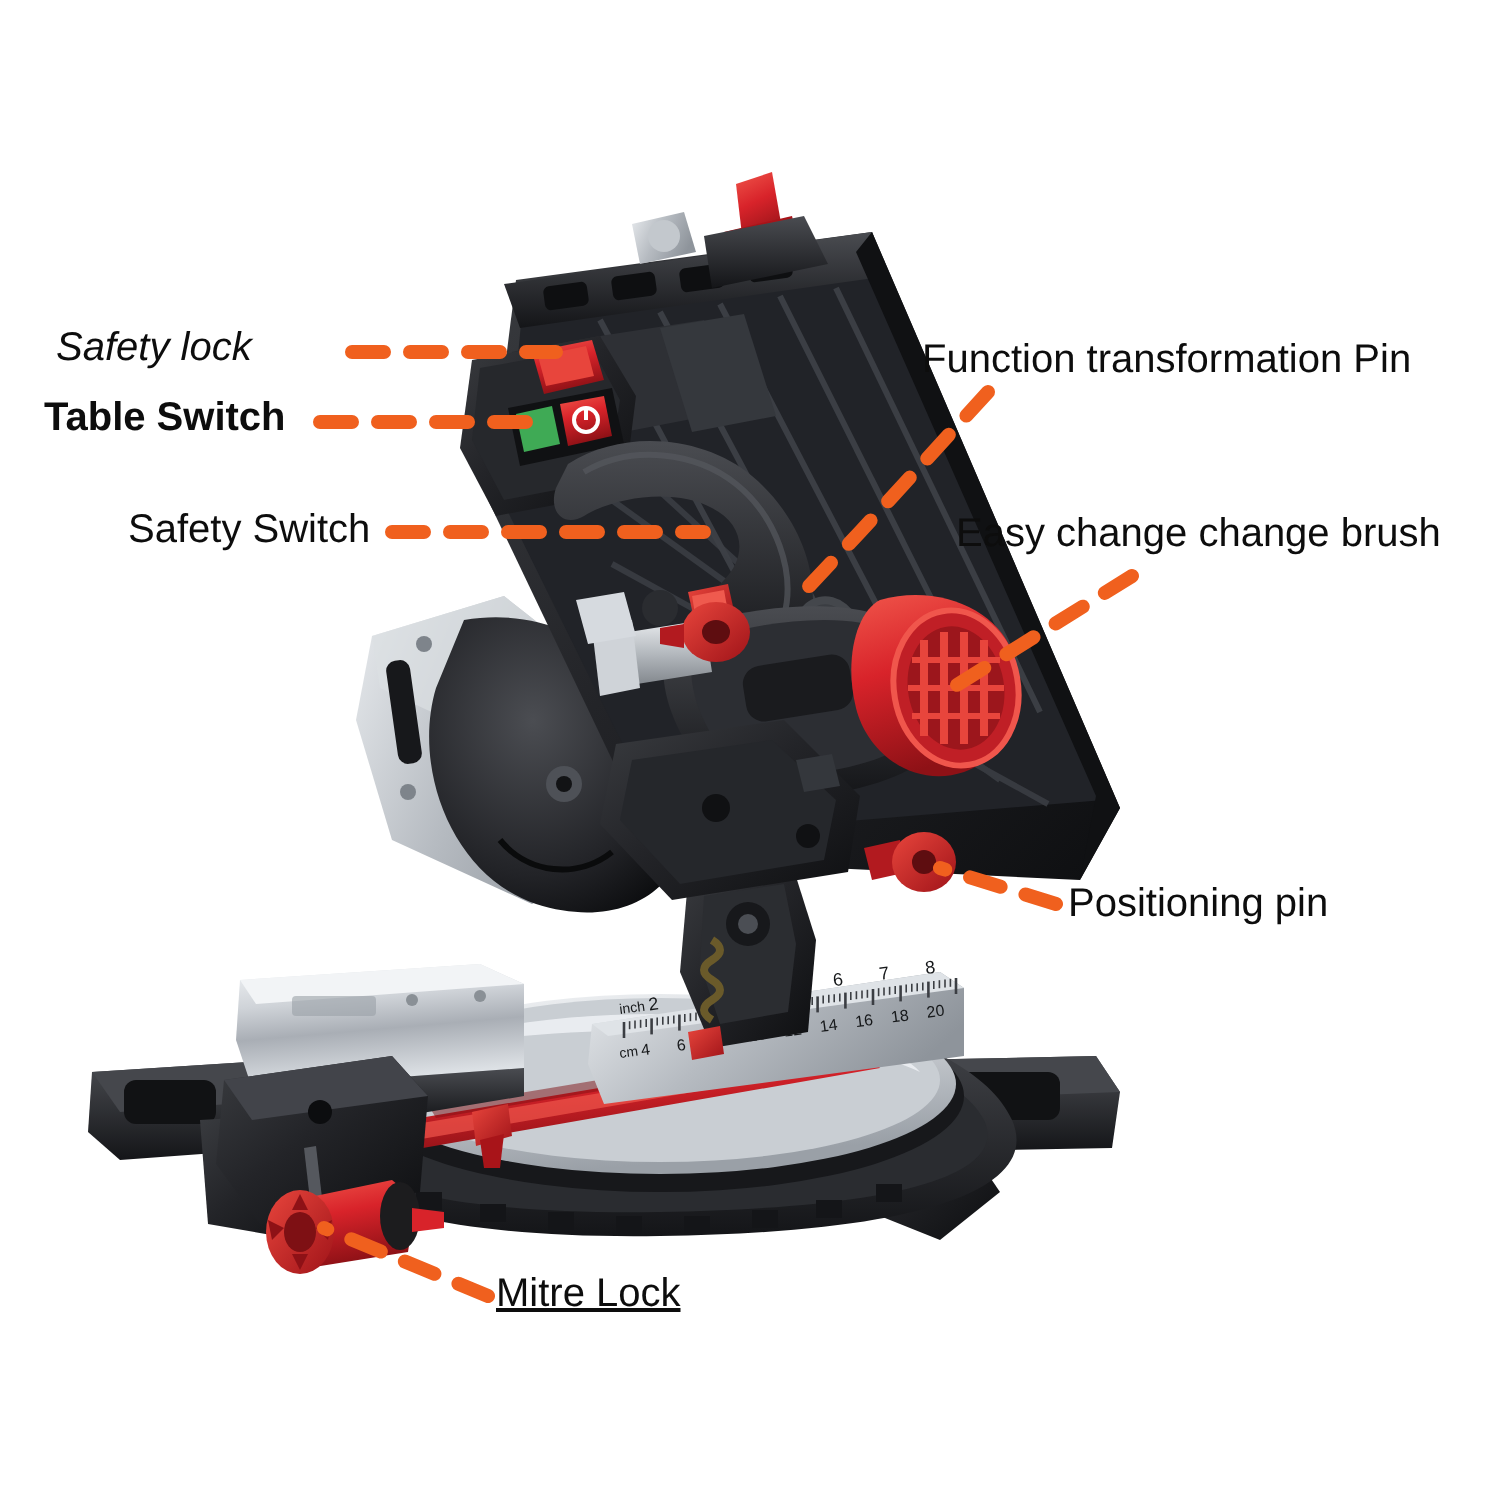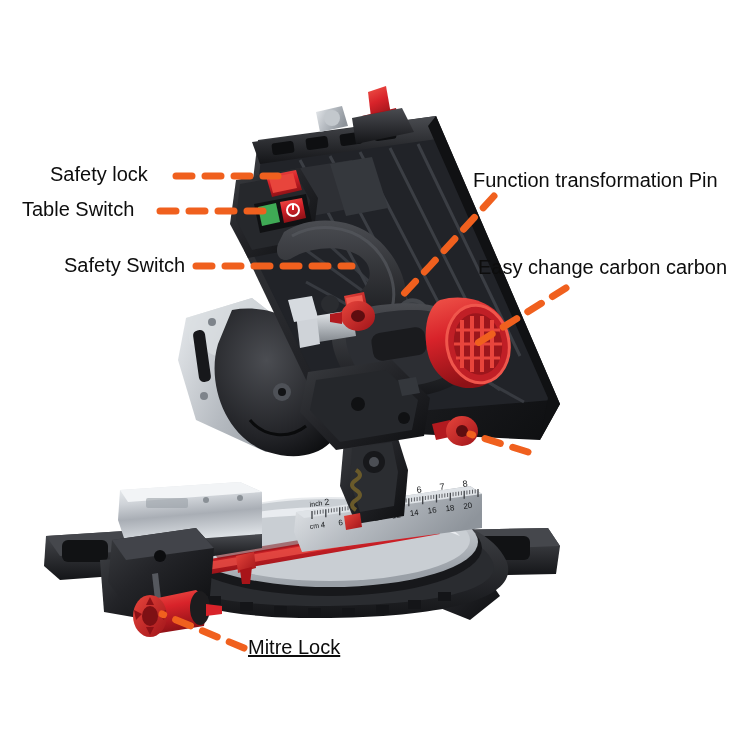--- a/index.html
+++ b/index.html
@@ -3,24 +3,24 @@
 <meta charset="utf-8">
 <style>
   html,body{margin:0;padding:0;background:#fff;}
   body{width:750px;height:750px;overflow:hidden;
        font-family:"Liberation Sans", sans-serif;}
   #stage{position:relative;width:750px;height:750px;background:#ffffff;}
   #art{position:absolute;left:0;top:0;width:750px;height:750px;}
   .callout{position:absolute;white-space:nowrap;color:#0d0d0d;
            font-family:"Liberation Sans", sans-serif;font-size:20px;
            line-height:20px;letter-spacing:0px;}
-  #lbl-safety-lock{left:50px;top:164px;}
-  #lbl-table-switch{left:22px;top:199px;}
+  #lbl-safety-lock{left:28px;top:164px;font-style:italic;}
+  #lbl-table-switch{left:22px;top:199px;font-weight:bold;}
   #lbl-mitre-switch{left:64px;top:255px;}
-  #lbl-function-pin{left:461px;top:170px;margin-left:12px;}
+  #lbl-function-pin{left:461px;top:170px;}
   #lbl-carbon-brush{left:478px;top:257px;}
   #lbl-positioning-pin{left:534px;top:442px;}
   #lbl-mitre-lock{left:248px;top:637px;text-decoration:underline;}
 </style>
 </head>
 <body>
 
 <div id="stage">
 
   <svg id="art" viewBox="0 0 750 750">
@@ -426,18 +426,19 @@
   </svg>
 
   <div class="callout" id="lbl-safety-lock">Safety lock</div>
 
   <div class="callout" id="lbl-table-switch">Table Switch</div>
 
   <div class="callout" id="lbl-mitre-switch">Safety Switch</div>
 
   <div class="callout" id="lbl-function-pin">Function transformation Pin</div>
 
-  <div class="callout" id="lbl-carbon-brush">Easy change carbon carbon</div>
-
+  <div class="callout" id="lbl-carbon-brush">Easy change change brush</div>
+
+  <div class="callout" id="lbl-positioning-pin">Positioning pin</div>
 
   <div class="callout" id="lbl-mitre-lock">Mitre Lock</div>
 
 </div>
 
 </body></html>

